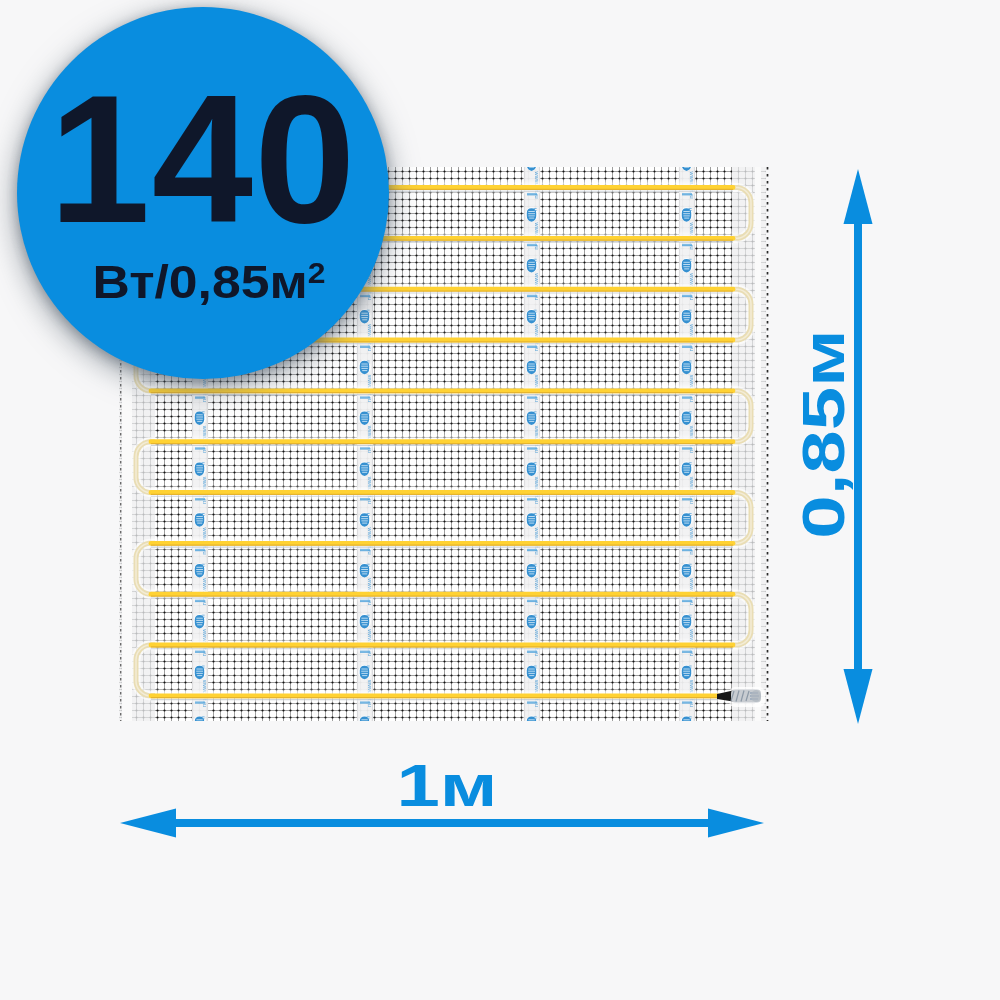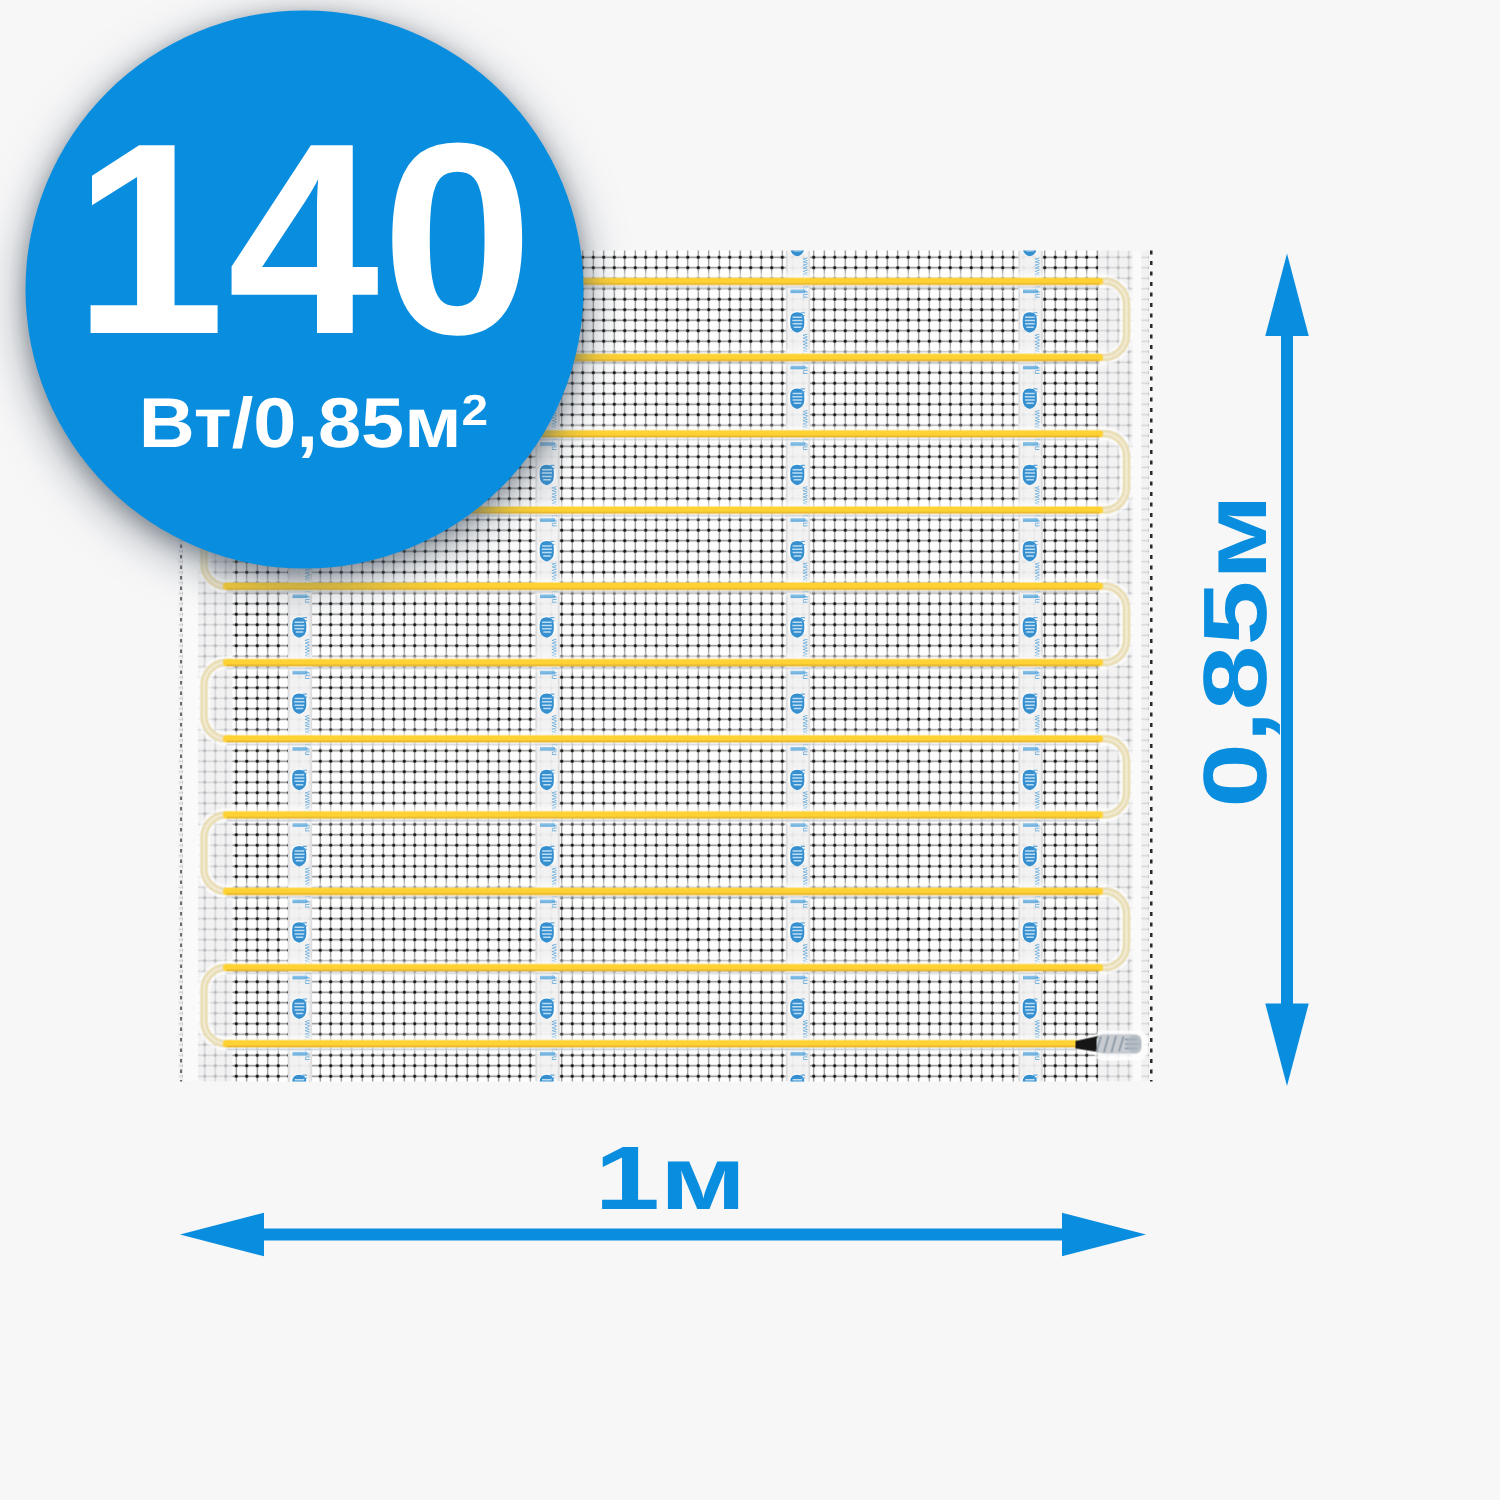--- a/index.html
+++ b/index.html
@@ -1,17 +1,17 @@
 <!DOCTYPE html>
 <html><head>
 <meta charset="utf-8">
 <style>
 html,body{margin:0;padding:0}
 body{width:1000px;height:1000px;background:#f7f7f8;font-family:"Liberation Sans",sans-serif;position:relative;overflow:hidden}
-#badge{position:absolute;left:17px;top:7px;width:372px;height:372px;border-radius:50%;background:#098ddf;box-shadow:0 8px 30px rgba(80,92,105,.66),0 3px 12px rgba(80,92,105,.4);text-align:center;color:#ffffff}
+#badge{position:absolute;left:17px;top:7px;width:372px;height:372px;border-radius:50%;background:#098ddf;box-shadow:0 8px 30px rgba(80,92,105,.66),0 3px 12px rgba(80,92,105,.4);text-align:center;color:#0f172a}
 #badge .num{font-size:182px;font-weight:bold;line-height:1;margin-top:61px;letter-spacing:1.5px}
 #badge .unit{font-size:47px;font-weight:bold;margin-top:4px;transform:translateX(6px) scaleX(1.10);transform-origin:50% 50%}
 #badge .unit sup{font-size:29px;vertical-align:15px}
 </style>
 </head>
 <body>
 
 <svg width="1000" height="1000" viewBox="0 0 1000 1000" style="position:absolute;left:0;top:0;filter:blur(0.35px)">
 <defs>
 <pattern id="mesh" width="7" height="7" patternUnits="userSpaceOnUse">

